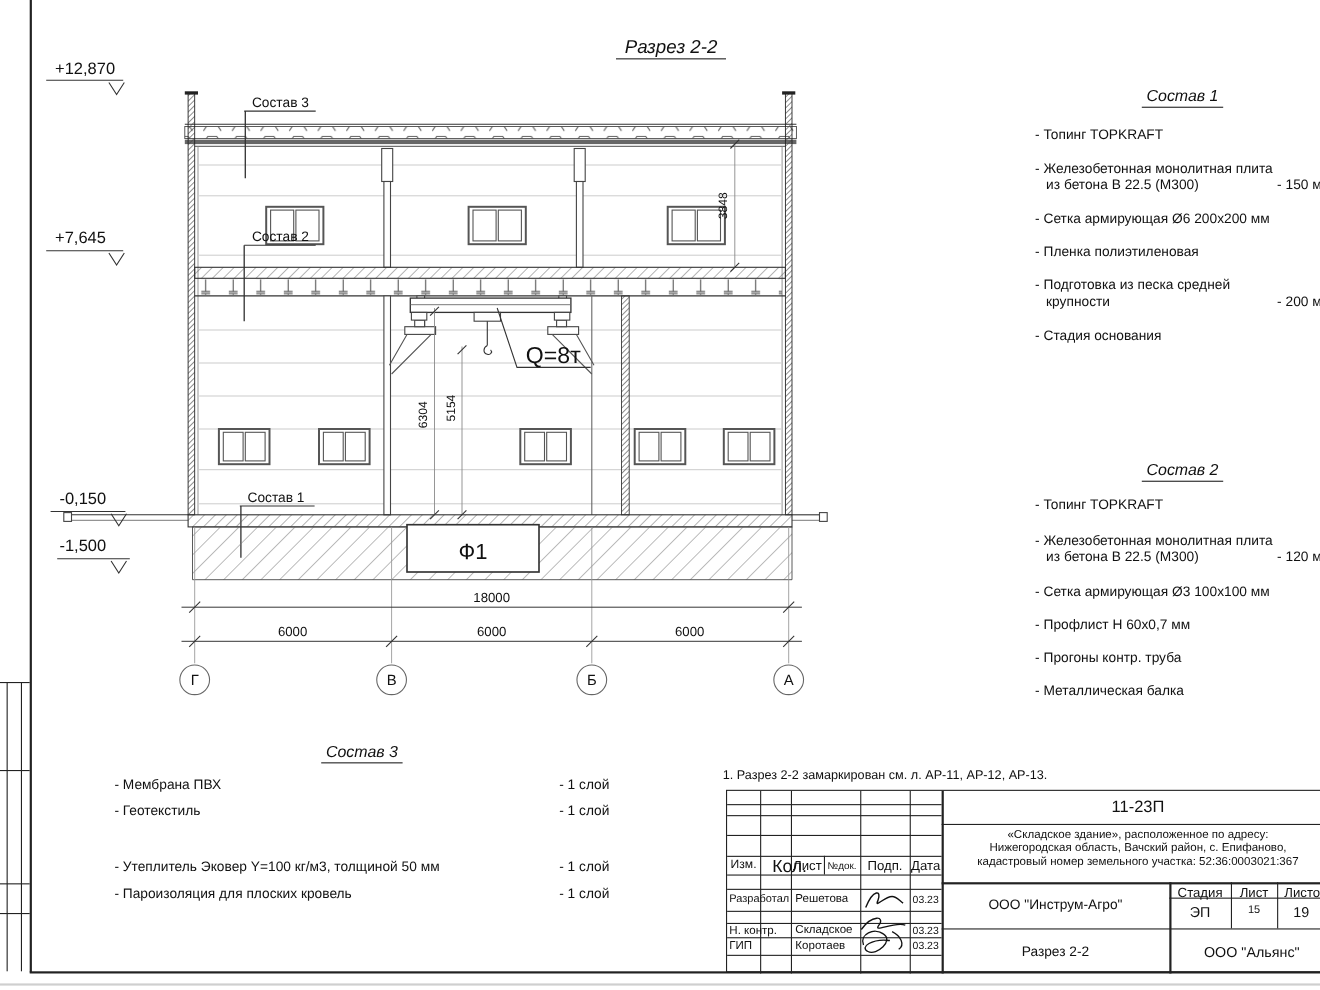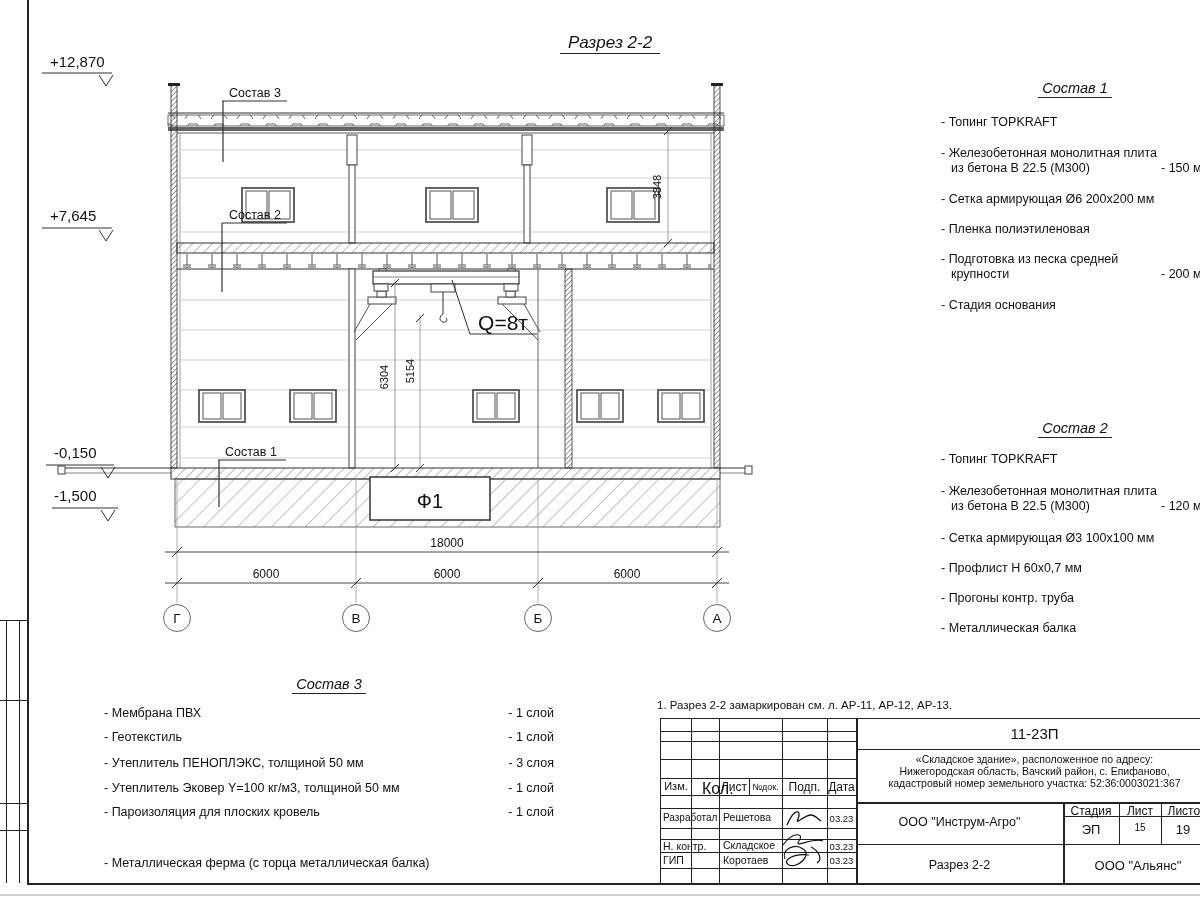--- a/index.html
+++ b/index.html
@@ -277,24 +277,22 @@
   <div class="cline" style="left:6px;top:111px"><span>- Сетка армирующая Ø3 100х100 мм</span></div>
   <div class="cline" style="left:6px;top:141px"><span>- Профлист Н 60х0,7 мм</span></div>
   <div class="cline" style="left:6px;top:171px"><span>- Прогоны контр. труба</span></div>
   <div class="cline" style="left:6px;top:201px"><span>- Металлическая балка</span></div>
 </div>
 
 <div class="panel" style="left:100px;top:676px;width:458px;height:200px">
   <div class="chead"><span>Состав 3</span></div>
   <div class="cline" style="left:4px;right:4px;top:30px"><span>- Мембрана ПВХ</span><span class="c3v">- 1 слой</span></div>
   <div class="cline" style="left:4px;right:4px;top:54px"><span>- Геотекстиль</span><span class="c3v">- 1 слой</span></div>
-  <div class="cline" style="left:4px;right:4px;top:80px"><span>- Утеплитель ПЕНОПЛЭКС, толщиной 50 мм</span><span class="c3v">- 3 слоя</span></div>
   <div class="cline" style="left:4px;right:4px;top:105px"><span>- Утеплитель Эковер Y=100 кг/м3, толщиной 50 мм</span><span class="c3v">- 1 слой</span></div>
   <div class="cline" style="left:4px;right:4px;top:129px"><span>- Пароизоляция для плоских кровель</span><span class="c3v">- 1 слой</span></div>
-  <div class="cline" style="left:4px;right:4px;top:180px"><span>- Металлическая ферма (с торца металлическая балка)</span></div>
 </div>
 
 <div class="note">1. Разрез 2-2 замаркирован см. л. АР-11, АР-12, АР-13.</div>
 
 <div class="stamp">
 
   <div class="vl" style="left:30px;top:0;width:1px;height:166px"></div>
   <div class="vl" style="left:58px;top:0;width:1px;height:166px"></div>
   <div class="vl" style="left:88px;top:59px;width:1px;height:17px"></div>
   <div class="vl" style="left:121px;top:0;width:1px;height:166px"></div>

